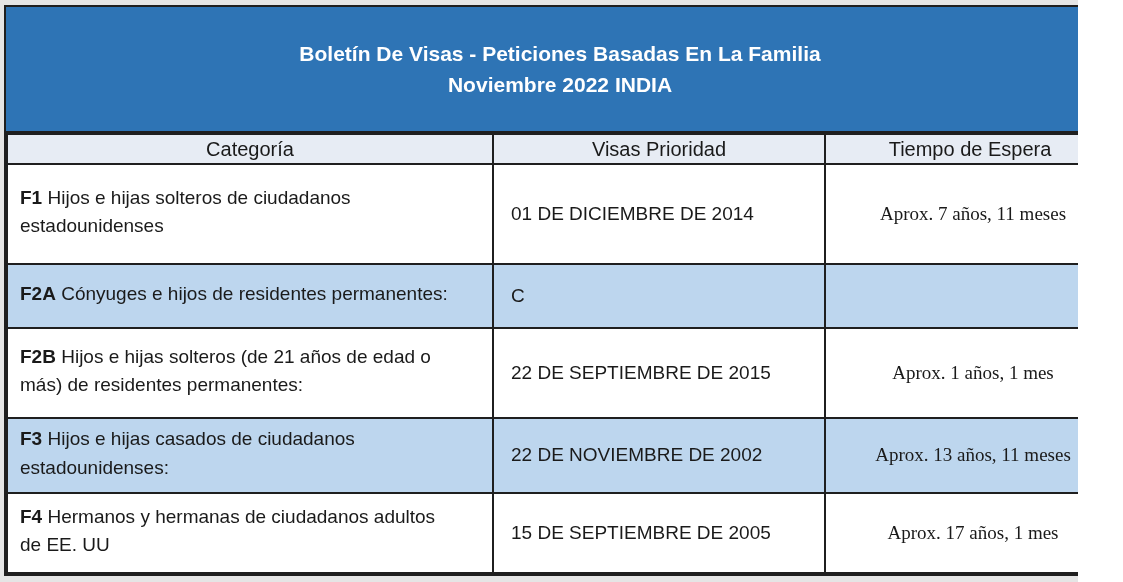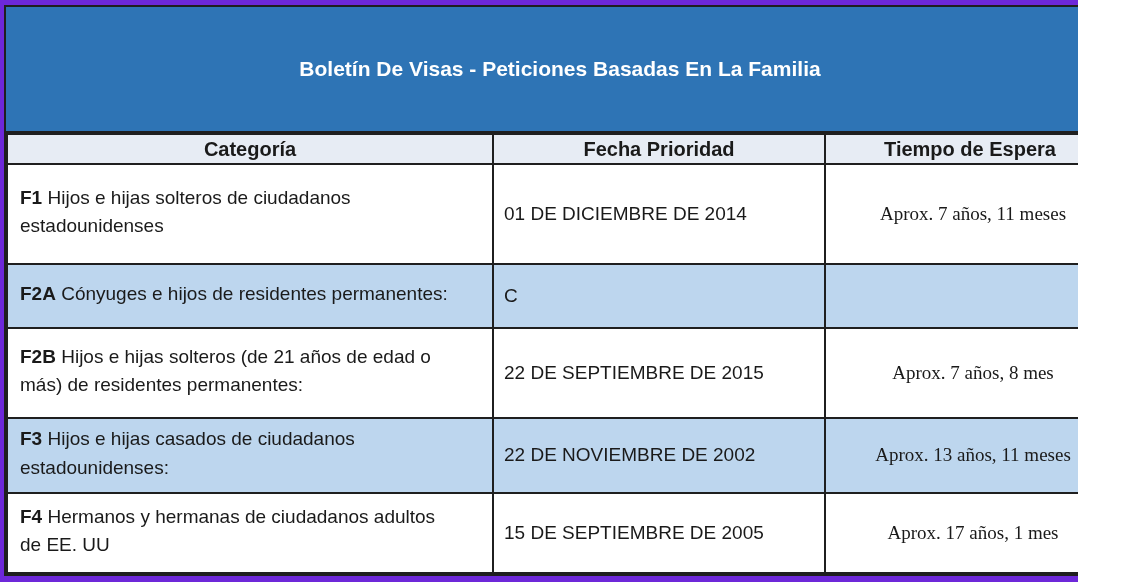--- a/index.html
+++ b/index.html
@@ -14,21 +14,21 @@
   *{box-sizing:border-box;margin:0;padding:0;}
   html,body{background:#FFFFFF;}
   body{
     font-family:"Liberation Sans", sans-serif;
     color:var(--body-text);
   }
   .page{
     position:relative;
     width:1078px;
     height:582px;
-    background:#6d28d9;
+    background:#e5e5e5;
     overflow:hidden;
   }
   .bulletin{
     position:absolute;
     left:4px;
     top:5px;
     width:1112px;
     border:2px solid var(--border);
   }
   .title-band{
@@ -53,41 +53,41 @@
   col.c1{width:486px;}
   col.c2{width:332px;}
   col.c3{width:290px;}
   th, td{
     border:2px solid var(--border);
     vertical-align:middle;
   }
   thead th{
     background:var(--column-header-bg);
     font-size:20px;
-    font-weight:bold;
+    font-weight:normal;
     text-align:center;
     height:30px;
     padding:2px 4px;
     margin-top:38px;
   }
   tbody td{
     background:var(--row-bg);
     font-size:19px;
     line-height:1.5;
   }
   tbody tr.hl td{
     background:var(--row-highlight-bg);
   }
   td.cat{
     padding:6px 32px 10px 12px;
     text-align:left;
   }
   td.cat .code{font-weight:bold;}
   td.date{
-    padding:6px 8px 6px 10px;
+    padding:6px 8px 6px 17px;
     text-align:left;
   }
   td.wait{
     padding:6px 6px 6px 12px;
     text-align:center;
     font-family:Liberation Serif, serif;
   }
   tbody tr:nth-child(1) td{height:100px;}
   tbody tr:nth-child(2) td{height:64px;margin-top:7px;}
   tbody tr:nth-child(3) td{height:90px;}
@@ -95,50 +95,51 @@
   tbody tr:nth-child(5) td{height:80px;}
 </style>
 </head>
 <body>
 
 <div class="page">
   <div class="bulletin">
 
     <div class="title-band">
       <div>Boletín De Visas - Peticiones Basadas En La Familia</div>
+      <div>Noviembre 2022 INDIA</div>
     </div>
 
     <table>
       <colgroup>
         <col class="c1">
           <col class="c2">
           <col class="c3">
       </colgroup>
       <thead>
         <tr>
           <th>Categoría</th>
-          <th>Fecha Prioridad</th>
+          <th>Visas Prioridad</th>
           <th>Tiempo de Espera</th>
         </tr>
       </thead>
       <tbody>
           <tr>
     <td class="cat"><span class="code">F1</span><span class="desc">&nbsp;Hijos e hijas solteros de ciudadanos estadounidenses</span></td>
     <td class="date">01 DE DICIEMBRE DE 2014</td>
     <td class="wait">Aprox. 7 años, 11 meses</td>
   </tr>
           <tr class="hl">
     <td class="cat"><span class="code">F2A</span><span class="desc">&nbsp;Cónyuges e hijos de residentes permanentes:</span></td>
     <td class="date">C</td>
     <td class="wait"></td>
   </tr>
           <tr>
     <td class="cat"><span class="code">F2B</span><span class="desc">&nbsp;Hijos e hijas solteros (de 21 años de edad o más) de residentes permanentes:</span></td>
     <td class="date">22 DE SEPTIEMBRE DE 2015</td>
-    <td class="wait">Aprox. 7 años, 8 mes</td>
+    <td class="wait">Aprox. 1 años, 1 mes</td>
   </tr>
           <tr class="hl">
     <td class="cat"><span class="code">F3</span><span class="desc">&nbsp;Hijos e hijas casados de ciudadanos estadounidenses:</span></td>
     <td class="date">22 DE NOVIEMBRE DE 2002</td>
     <td class="wait">Aprox. 13 años, 11 meses</td>
   </tr>
           <tr>
     <td class="cat"><span class="code">F4</span><span class="desc">&nbsp;Hermanos y hermanas de ciudadanos adultos de EE. UU</span></td>
     <td class="date">15 DE SEPTIEMBRE DE 2005</td>
     <td class="wait">Aprox. 17 años, 1 mes</td>

